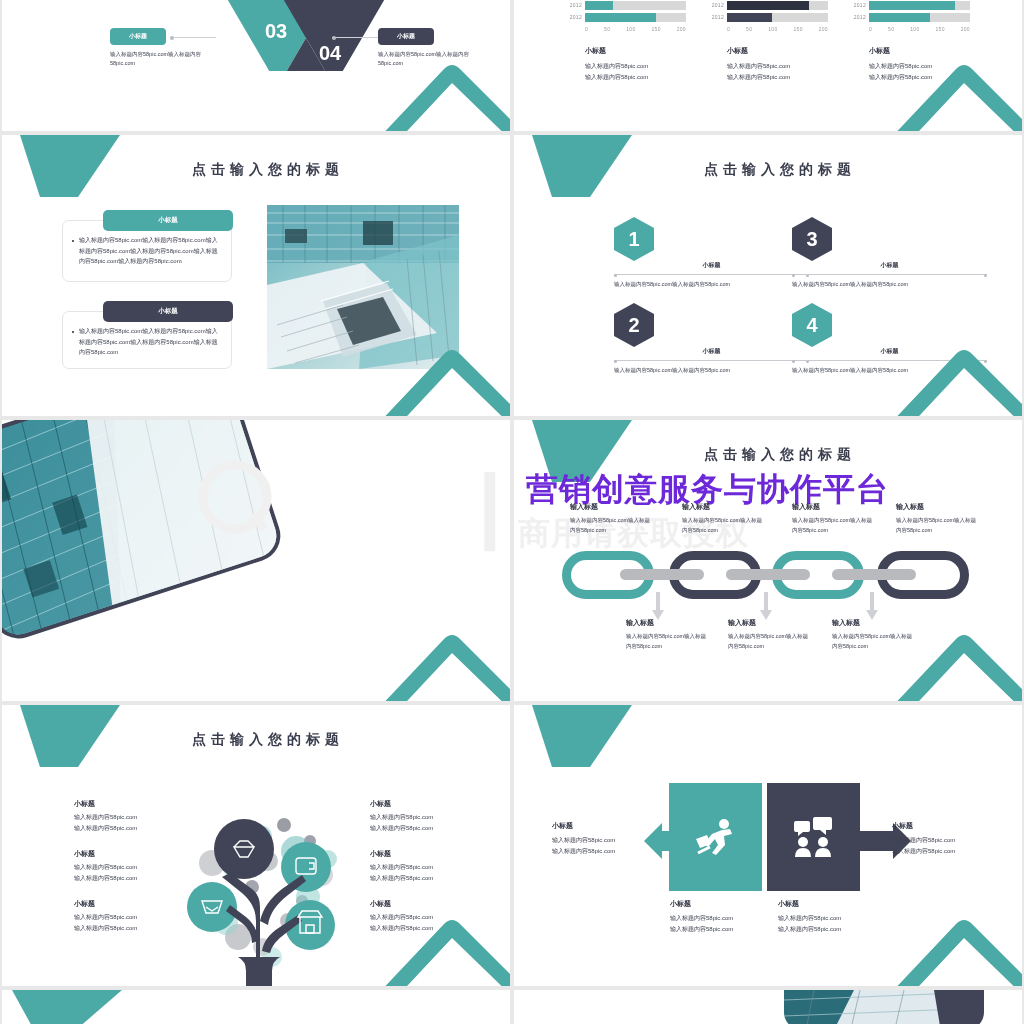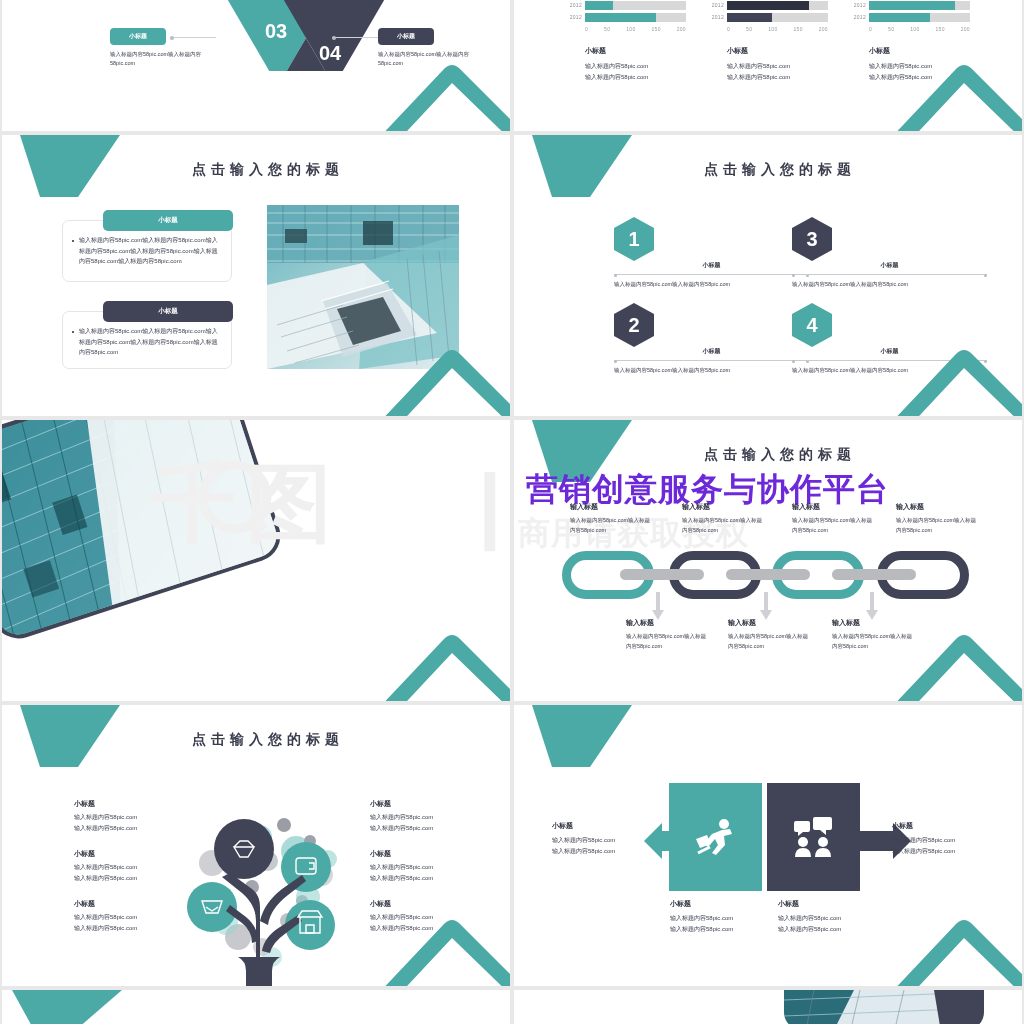--- a/index.html
+++ b/index.html
@@ -338,21 +338,20 @@
           <path d="M150 0 L300 0 L300 210 L112 210 Z" fill="#f2f6f8" opacity="0.93"></path>
           <g stroke="#cbd8dd" stroke-width="0.9" opacity="0.9">
             <line x1="166" y1="0" x2="140" y2="210"></line>
               <line x1="206" y1="0" x2="184" y2="210"></line>
             <line x1="248" y1="0" x2="228" y2="210"></line>
               <line x1="288" y1="0" x2="272" y2="210"></line>
           </g>
         </svg>
       </div>
     </div>
-    <div class="wm" style="left:148px;top:26px;font-size:86px;opacity:1;letter-spacing:10px">千图</div>
     <svg style="position:absolute;left:196px;top:40px" width="74" height="74">
       <circle cx="37" cy="37" r="32" fill="none" stroke="#f0f0f0" stroke-width="9"></circle>
       <rect x="52" y="54" width="20" height="9" rx="4" fill="#f0f0f0" transform="rotate(42 56 58)"></rect>
     </svg>
     <div class="wm" style="left:476px;top:36px;font-size:84px;opacity:1">|</div>
     <div class="corner-chev">
       <svg width="150" height="110" viewBox="0 0 150 110">
           <path d="M10 108 L78 36 Q86 28 94 36 L150 92 L150 112 L86 50 L28 112 Z" fill="#4ba9a6"></path>
         </svg>
     </div>

